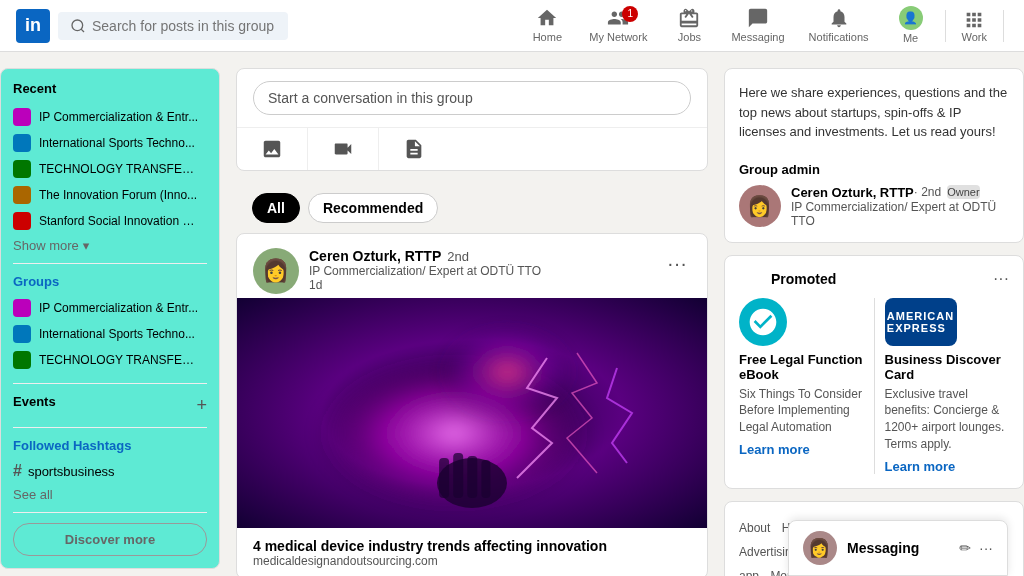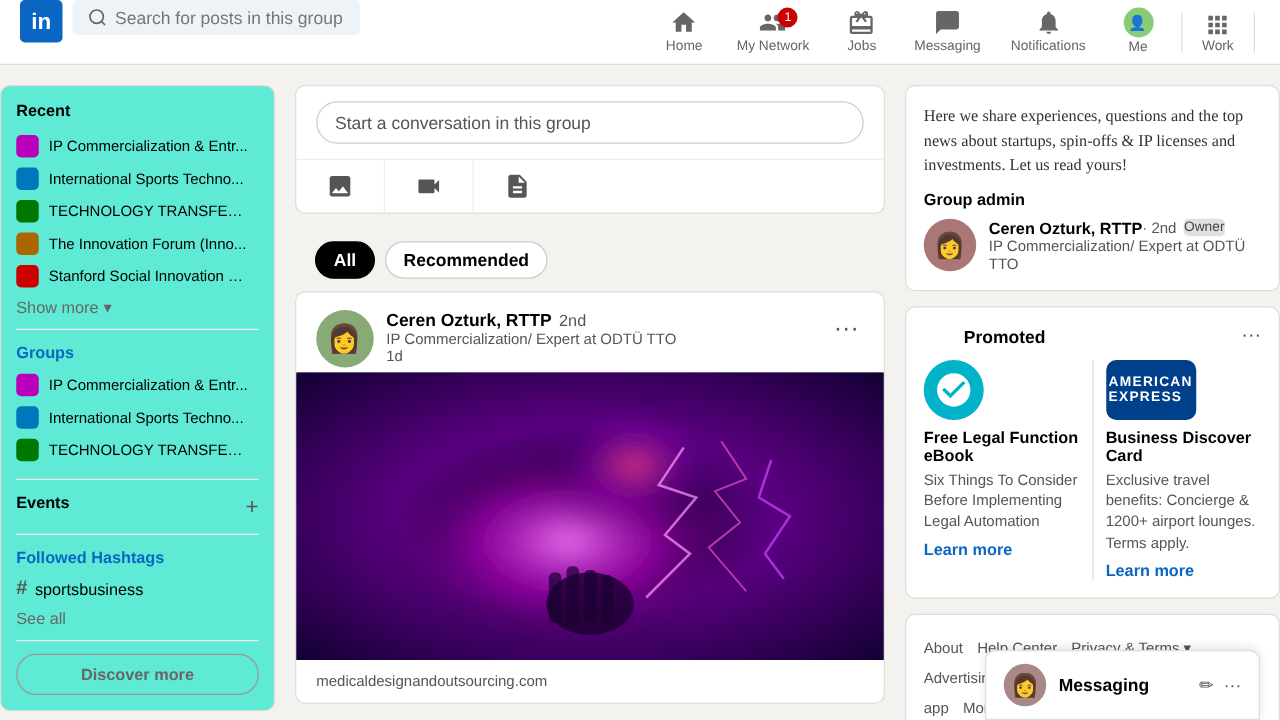--- a/index.html
+++ b/index.html
@@ -3,21 +3,21 @@
   <meta charset="utf-8">
   <style>
     * { box-sizing: border-box; margin: 0; padding: 0; }
     body { font-family: -apple-system, BlinkMacSystemFont, 'Segoe UI', Arial, sans-serif; background: #f3f2ef; font-size: 14px; color: #000; }
 
     
     .topnav {
       background: #fff;
       border-bottom: 1px solid #ddd;
       display: flex;
-      align-items: flex-start;
+      align-items: center;
       height: 52px;
       padding: 0 16px;
       position: fixed;
       top: 0; left: 0; right: 0;
       z-index: 100;
     }
     .topnav-logo { width: 34px; height: 34px; background: #0a66c2; border-radius: 4px; display: flex; align-items: center; justify-content: center; color: #fff; font-weight: 900; font-size: 18px; flex-shrink: 0; }
     .topnav-search {
       display: flex; align-items: center;
       background: #eef3f8;
@@ -128,21 +128,21 @@
     
     .right-panel { width: 300px; flex-shrink: 0; }
     .right-card {
       background: #fff;
       border: 1px solid #ddd;
       border-radius: 8px;
       padding: 14px;
       margin-bottom: 12px;
       font-size: 13px;
     }
-    .group-desc { font-size: 13px; color: #333; line-height: 1.5; margin-bottom: 10px; font-family: Liberation Serif, serif; }
+    .group-desc { font-size: 13px; color: #333; line-height: 1.5; margin-bottom: 20px; }
     .admin-title { font-weight: 700; font-size: 13px; margin-bottom: 8px; }
     .admin-row { display: flex; align-items: center; gap: 10px; }
     .admin-avatar { width: 42px; height: 42px; border-radius: 50%; background: #a88; flex-shrink: 0; }
     .admin-name { font-weight: 700; font-size: 13px; }
     .admin-badge { background: #e0e0e0; border-radius: 4px; padding: 1px 0; font-size: 11px; color: #444; margin-left: 6px; }
     .admin-sub { font-size: 12px; color: #555; }
     .conn-badge { font-size: 12px; color: #555; }
 
     
     .promoted-header { display: flex; align-items: center; justify-content: space-between; margin-bottom: 10px; }
@@ -396,20 +396,21 @@
 
           <ellipse cx="50%" cy="185" rx="35" ry="25" fill="#1a0030" opacity="0.8"></ellipse>
           <rect x="43%" y="160" width="10" height="40" rx="4" fill="#1a0030" opacity="0.7"></rect>
           <rect x="46%" y="155" width="10" height="45" rx="4" fill="#1a0030" opacity="0.7"></rect>
           <rect x="49%" y="158" width="10" height="42" rx="4" fill="#1a0030" opacity="0.7"></rect>
           <rect x="52%" y="162" width="9" height="38" rx="4" fill="#1a0030" opacity="0.7"></rect>
         </svg>
       </div>
 
       <div class="post-caption">
+        <div class="post-caption-title">4 medical device industry trends affecting innovation</div>
         <div class="post-source">medicaldesignandoutsourcing.com</div>
       </div>
     </div>
   </main>
 
   <aside class="right-panel">
 
     <div class="right-card">
       <p class="group-desc">Here we share experiences, questions and the top news about startups, spin-offs &amp; IP licenses and investments. Let us read yours!</p>
       <div class="admin-title">Group admin</div>

